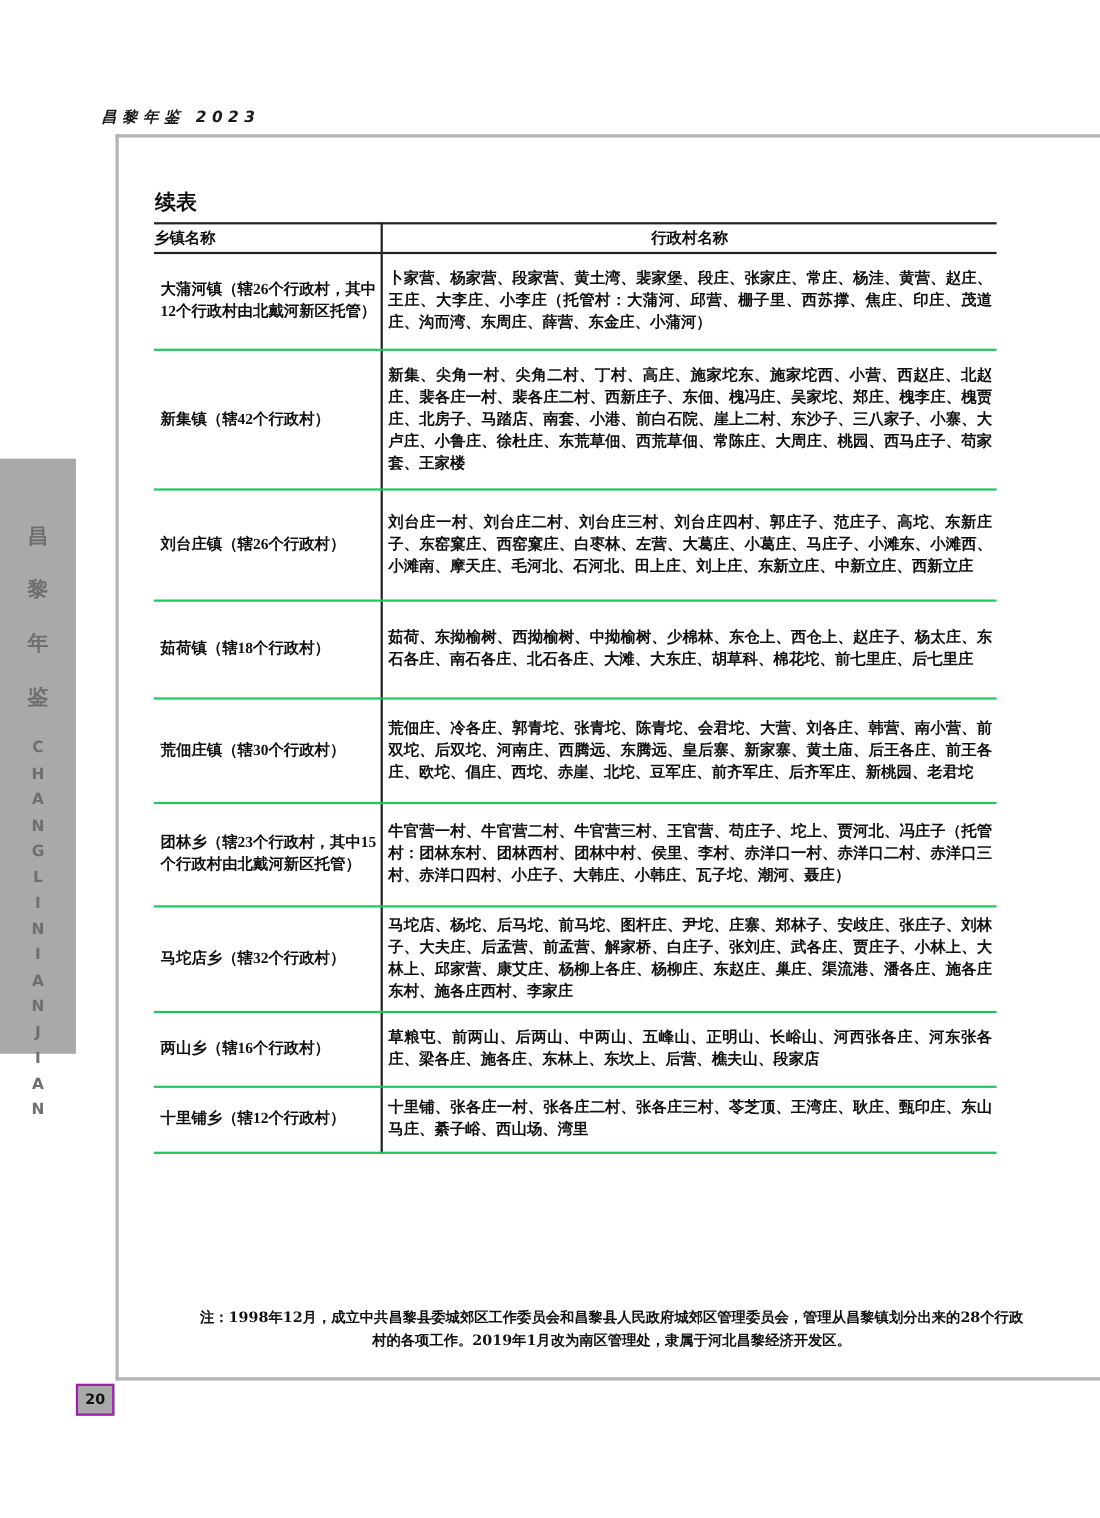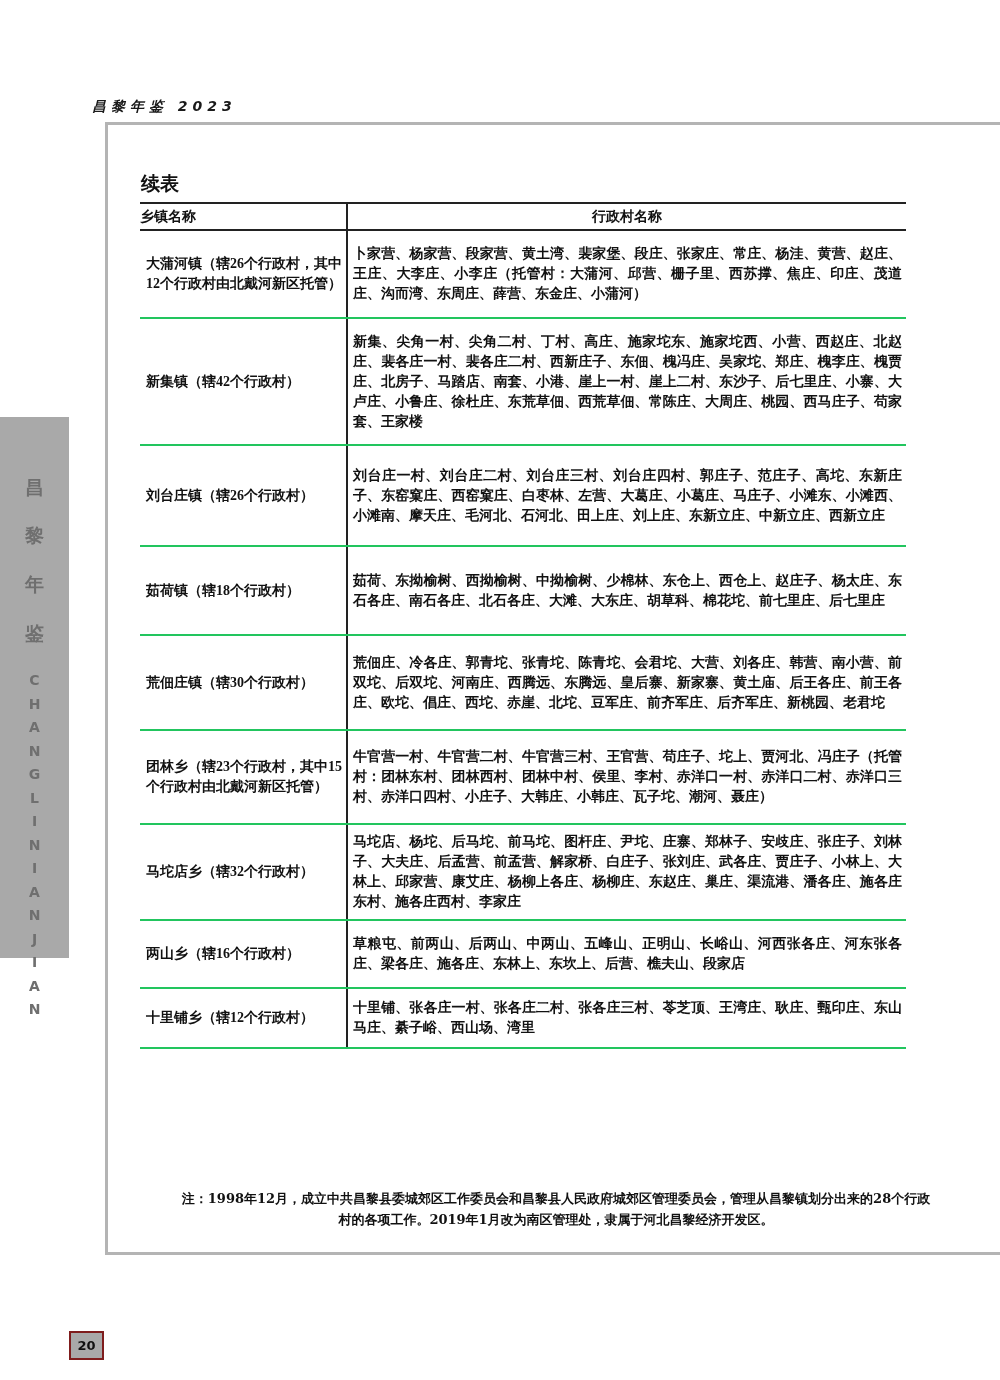--- a/index.html
+++ b/index.html
@@ -45,22 +45,22 @@
   table.villages td {
     border-bottom:2px solid #22c55e; vertical-align:middle; line-height:20px;font-family:Liberation Serif, serif;
   }
   .col-town { width:196px; border-right:2px solid #222; padding:4px 4px 4px 6px; text-align:left; }
   .col-vill { padding:6px 4px 6px 5px; text-align:justify; }
   .note {
     position:absolute; left:150px; top:1188px; width:760px;
     font-size:13px; font-weight:bold; line-height:21px; text-align:center; font-family:"DejaVu Serif", serif;margin-left:26px;
   }
   .page-num {
-    position:absolute; left:69px; top:1331px; width:31px; height:25px;
-    background:#a9a9a9; border:2px solid #7f1d1d;
+    position:absolute; left:69px; top:1258px; width:31px; height:25px;
+    background:#a9a9a9; border:2px solid #a21caf;
     font-size:13px; font-weight:bold; text-align:center; line-height:25px;
   }
 </style>
 </head>
 <body>
 
 <div class="running-head">昌黎年鉴 2023</div>
 
 <div class="frame"></div>
 
@@ -97,21 +97,21 @@
       <th>行政村名称</th>
     </tr>
   </thead>
   <tbody>
     <tr style="height:88px">
       <td class="col-town">大蒲河镇（辖26个行政村，其中12个行政村由北戴河新区托管）</td>
       <td class="col-vill">卜家营、杨家营、段家营、黄土湾、裴家堡、段庄、张家庄、常庄、杨洼、黄营、赵庄、王庄、大李庄、小李庄（托管村：大蒲河、邱营、栅子里、西苏撑、焦庄、印庄、茂道庄、沟而湾、东周庄、薛营、东金庄、小蒲河）</td>
     </tr>
     <tr style="height:127px">
       <td class="col-town">新集镇（辖42个行政村）</td>
-      <td class="col-vill">新集、尖角一村、尖角二村、丁村、高庄、施家坨东、施家坨西、小营、西赵庄、北赵庄、裴各庄一村、裴各庄二村、西新庄子、东佃、槐冯庄、吴家坨、郑庄、槐李庄、槐贾庄、北房子、马踏店、南套、小港、崖上一村、崖上二村、东沙子、后七里庄、小寨、大卢庄、小鲁庄、徐杜庄、东荒草佃、西荒草佃、常陈庄、大周庄、桃园、西马庄子、苟家套、王家楼</td>
+      <td class="col-vill">新集、尖角一村、尖角二村、丁村、高庄、施家坨东、施家坨西、小营、西赵庄、北赵庄、裴各庄一村、裴各庄二村、西新庄子、东佃、槐冯庄、吴家坨、郑庄、槐李庄、槐贾庄、北房子、马踏店、南套、小港、前白石院、崖上二村、东沙子、三八家子、小寨、大卢庄、小鲁庄、徐杜庄、东荒草佃、西荒草佃、常陈庄、大周庄、桃园、西马庄子、苟家套、王家楼</td>
     </tr>
     <tr style="height:101px">
       <td class="col-town">刘台庄镇（辖26个行政村）</td>
       <td class="col-vill">刘台庄一村、刘台庄二村、刘台庄三村、刘台庄四村、郭庄子、范庄子、高坨、东新庄子、东窑窠庄、西窑窠庄、白枣林、左营、大葛庄、小葛庄、马庄子、小滩东、小滩西、小滩南、摩天庄、毛河北、石河北、田上庄、刘上庄、东新立庄、中新立庄、西新立庄</td>
     </tr>
     <tr style="height:89px">
       <td class="col-town">茹荷镇（辖18个行政村）</td>
       <td class="col-vill">茹荷、东拗榆树、西拗榆树、中拗榆树、少棉林、东仓上、西仓上、赵庄子、杨太庄、东石各庄、南石各庄、北石各庄、大滩、大东庄、胡草科、棉花坨、前七里庄、后七里庄</td>
     </tr>
     <tr style="height:95px">

